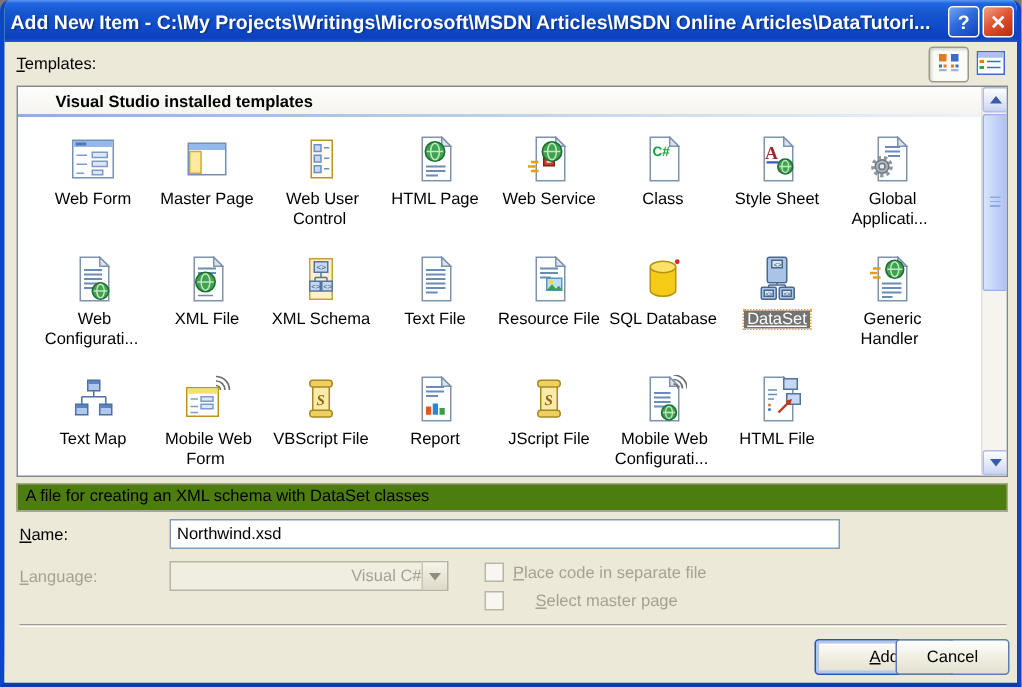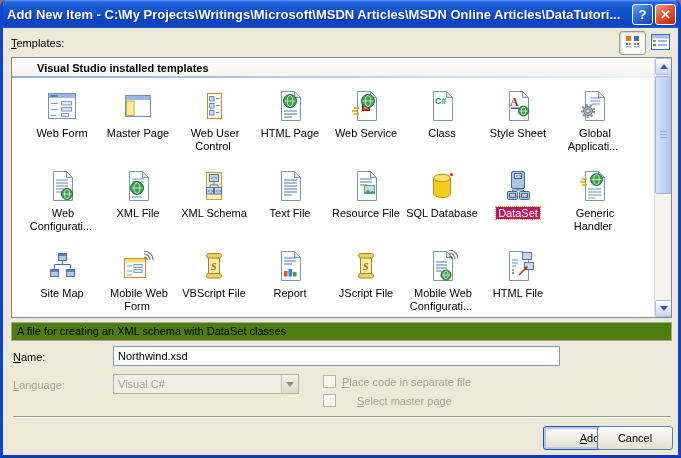--- a/index.html
+++ b/index.html
@@ -51,21 +51,21 @@
   }
   .group-header::after{
     content:"";position:absolute;left:0;right:0;bottom:0;height:2px;
     background:linear-gradient(90deg,#8FB0DC,#EDF3FA);
   }
   .grid{position:absolute;left:12px;top:26px;width:612px;display:flex;flex-wrap:wrap;}
   .cell{width:76px;height:80px;padding-top:6px;cursor:pointer;}
   .cell .icon{width:32px;height:32px;margin:0 auto;}
   .cell-label{margin-top:5px;text-align:center;line-height:13px;}
   .cell-label span{padding:0 2px;}
-  .cell-label span.selected{background:#be185d;color:#fff;outline:1px dotted #E8A33D;}
+  .cell-label span.selected{background:#737373;color:#fff;outline:1px dotted #E8A33D;text-decoration:underline;}
   
   .vscroll{position:absolute;top:0;right:0;bottom:0;width:17px;background:#F5F4EF;border-left:1px solid #E2E0D8;}
   .sb-btn{
     position:absolute;left:0;width:17px;height:17px;
     background:linear-gradient(180deg,#FEFEFF,#D7DFF6 80%,#C6D2F2);
     border:1px solid #B0BEE4;border-radius:2px;
     display:flex;align-items:center;justify-content:center;cursor:pointer;
   }
   .sb-up{top:0;}
   .sb-down{bottom:0;}
@@ -92,21 +92,21 @@
   .name-label{position:absolute;left:13px;top:323px;}
   .name-input{
     position:absolute;left:113px;top:318px;width:447px;height:20px;
     border:1px solid #7F9DB9;font-family:"Liberation Sans",sans-serif;font-size:11px;
     padding:2px 4px;background:#fff;
   }
   .lang-label{position:absolute;left:13px;top:351px;}
   .disabled{color:#A5A295;}
   .combo{
     position:absolute;left:113px;top:346px;width:186px;height:20px;
-    border:1px solid #B8B4A4;background:#F0EEE1;display:flex;align-items:center;
+    border:1px solid #B8B4A4;background:#F0EEE1;display:flex;align-items:center;text-align:right;
   }
   .combo-val{flex:1;padding-left:4px;color:#A5A295;}
   .combo-btn{
     width:17px;height:18px;border-left:1px solid #C8C4B4;
     background:linear-gradient(180deg,#F5F3E8,#DEDACA);
     display:flex;align-items:center;justify-content:center;
   }
   .check{position:absolute;display:flex;align-items:center;gap:6px;}
   .c1{left:323px;top:347px;}
   .c2{left:323px;top:366px;gap:21px;}
@@ -413,21 +413,21 @@
                   <rect x="4.5" y="19.5" width="8" height="7"></rect>
                   <rect x="20.5" y="19.5" width="8" height="7"></rect>
                 </g>
                 <g fill="#5E82C0">
                   <rect x="13" y="4" width="7" height="2"></rect>
                   <rect x="5" y="20" width="7" height="2"></rect>
                   <rect x="21" y="20" width="7" height="2"></rect>
                 </g>
                 <path d="M16.5 10.5 v4 M8.5 14.5 h16 M8.5 14.5 v5 M24.5 14.5 v5" stroke="#4E6EA6" fill="none"></path>
               </svg></div>
-            <div class="cell-label"><span>Site Map</span></div>
+            <div class="cell-label"><span>Text Map</span></div>
           </div>
           <div class="cell">
             <div class="icon"><svg width="32" height="32" viewBox="0 0 32 32" xmlns="http://www.w3.org/2000/svg">
                 <rect x="2.5" y="8.5" width="21" height="19" fill="#fff" stroke="#C09020"></rect>
                 <rect x="3" y="9" width="20" height="3.5" fill="#F8E070"></rect>
                 <g stroke="#7E9CC4">
                   <line x1="5" y1="16" x2="10" y2="16"></line>
                   <rect x="12" y="14.5" width="8" height="3" fill="#DCE8F8"></rect>
                   <line x1="5" y1="21" x2="10" y2="21"></line>
                   <rect x="12" y="19.5" width="8" height="3" fill="#DCE8F8"></rect>

